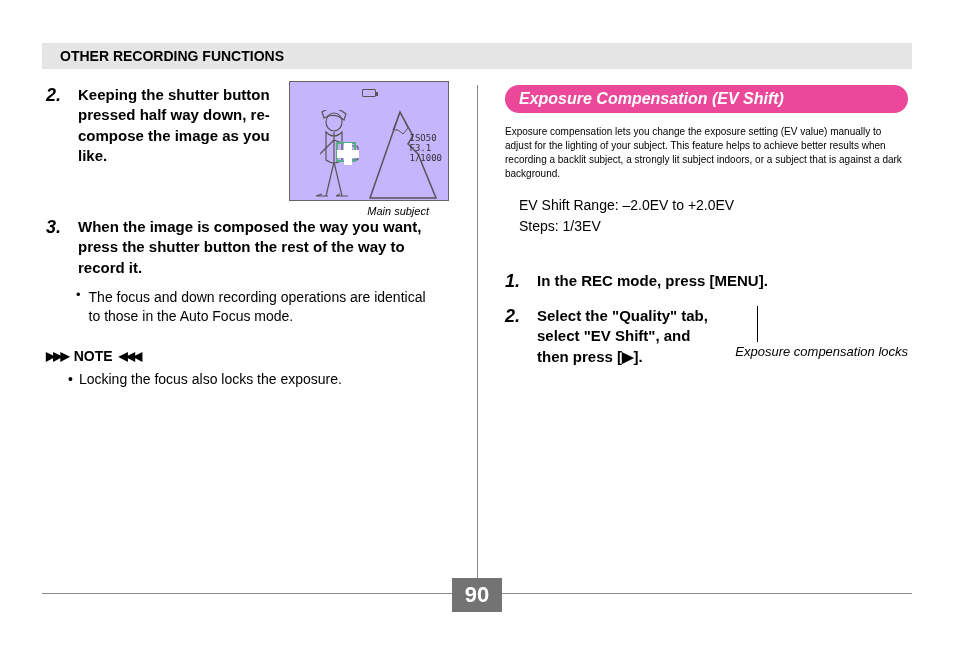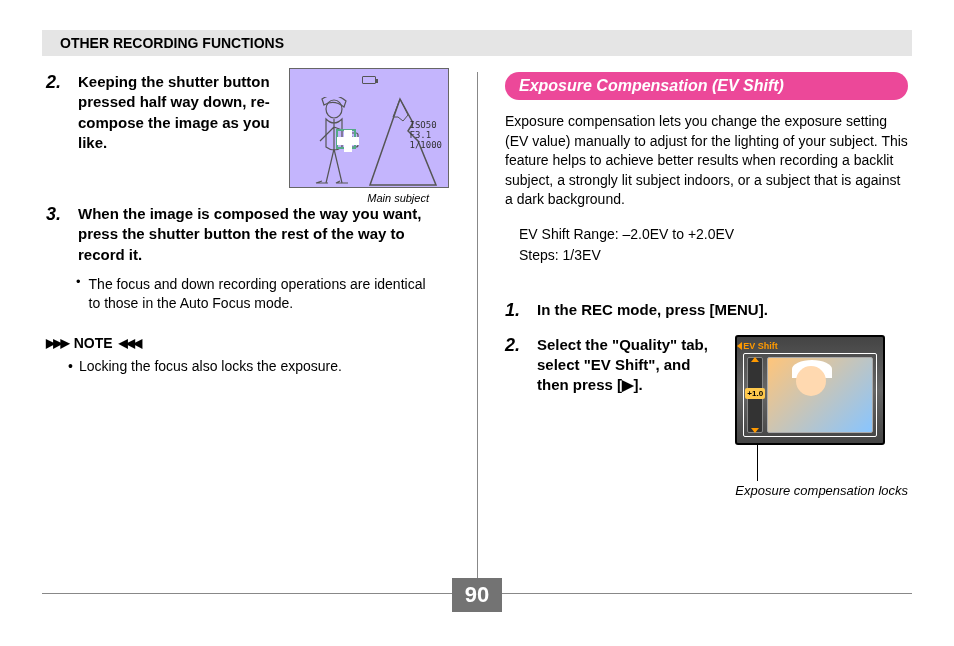--- a/index.html
+++ b/index.html
@@ -11,20 +11,21 @@
     position: relative;
     padding: 30px 42px 0 42px;
     color: #000;
   }
   .header-bar {
     background: #e5e5e5;
     padding: 5px 12px 5px 18px;
     font-weight: bold;
     font-size: 14px;
     margin-bottom: 16px;
+    margin-top: 13px;
   }
   .columns {
     display: flex;
     gap: 0;
     height: 510px;
     position: relative;
   }
   .col {
     width: 50%;
     padding: 0 18px;
@@ -109,21 +110,21 @@
     background: #ec4899;
     color: #fff;
     border-radius: 14px;
     padding: 5px 14px;
     font-weight: bold;
     font-style: italic;
     font-size: 16px;
     margin-bottom: 12px;
   }
   .para {
-    font-size: 14px;
+    font-size: 10px;
     line-height: 1.4;
     margin-bottom: 14px;
   }
   .spec {
     font-size: 14px;
     line-height: 1.5;
     padding-left: 14px;
     margin-bottom: 34px;
   }
   .step-r1 { margin-bottom: 14px; }
@@ -375,35 +376,20 @@
     <div class="step-row step-r1">
       <div class="step-num">1.</div>
       <div class="step-text">In the REC mode, press [MENU].</div>
     </div>
 
     <div class="step-row">
       <div class="step-num">2.</div>
       <div class="step-r2">
         <div class="step-text">Select the "Quality" tab, select "EV Shift", and then press [▶].</div>
         <div class="lcd-wrap">
-          <div class="lcd">
-            <span class="lcd-tri"></span>
-            <span class="lcd-title">EV Shift</span>
-            <div class="lcd-frame">
-              <div class="lcd-slider">
-                <span class="lcd-arrow-up"></span>
-                <span class="lcd-badge">+1.0</span>
-                <span class="lcd-arrow-down"></span>
-              </div>
-              <div class="lcd-img">
-                <div class="lcd-hat"></div>
-                <div class="lcd-baby"></div>
-              </div>
-            </div>
-          </div>
           <div class="lcd-pointer"></div>
           <div class="lcd-caption">Exposure compensation locks</div>
         </div>
       </div>
     </div>
   </div>
 
 </div>
 
 <div class="footer-line"></div>

